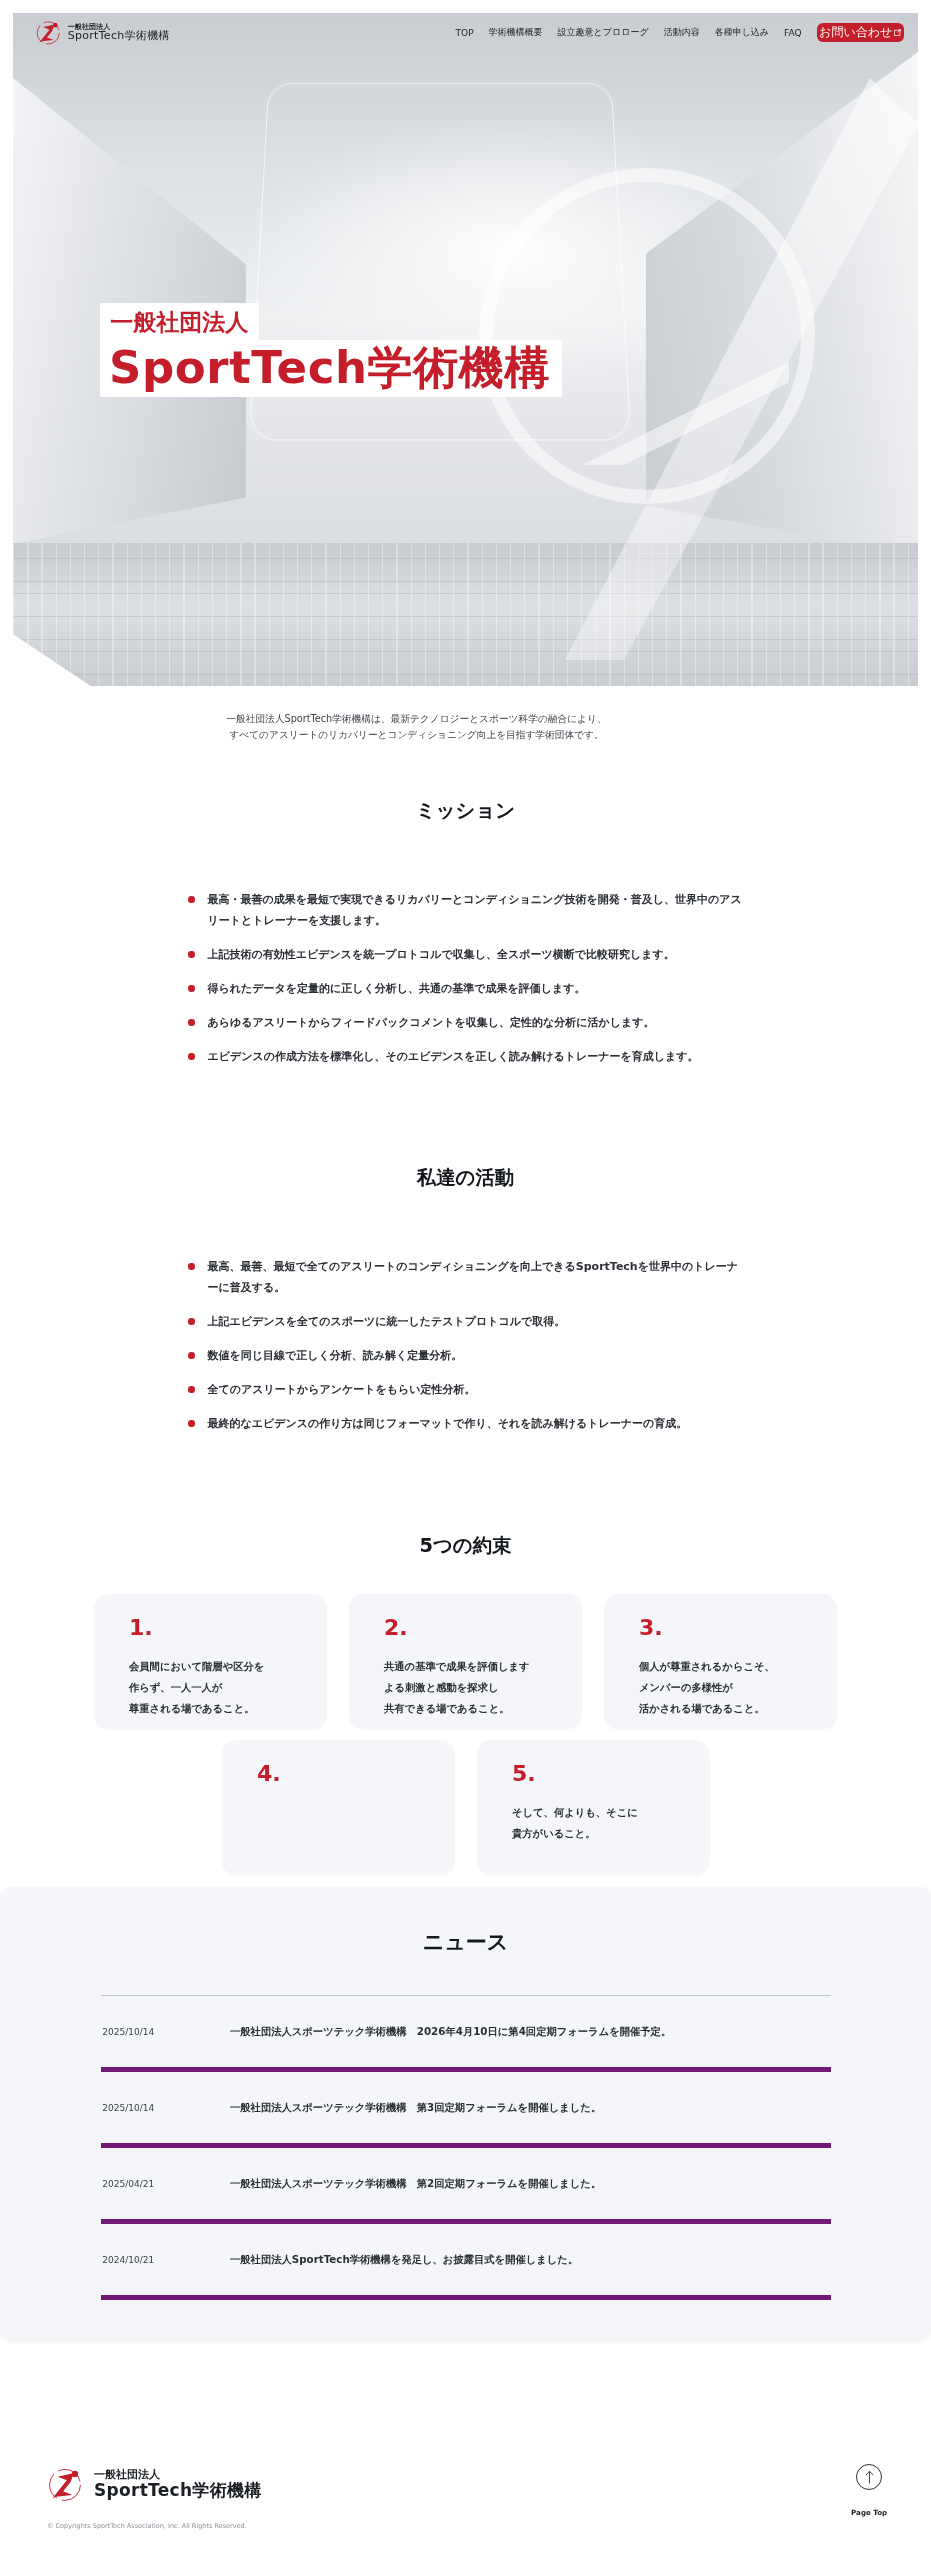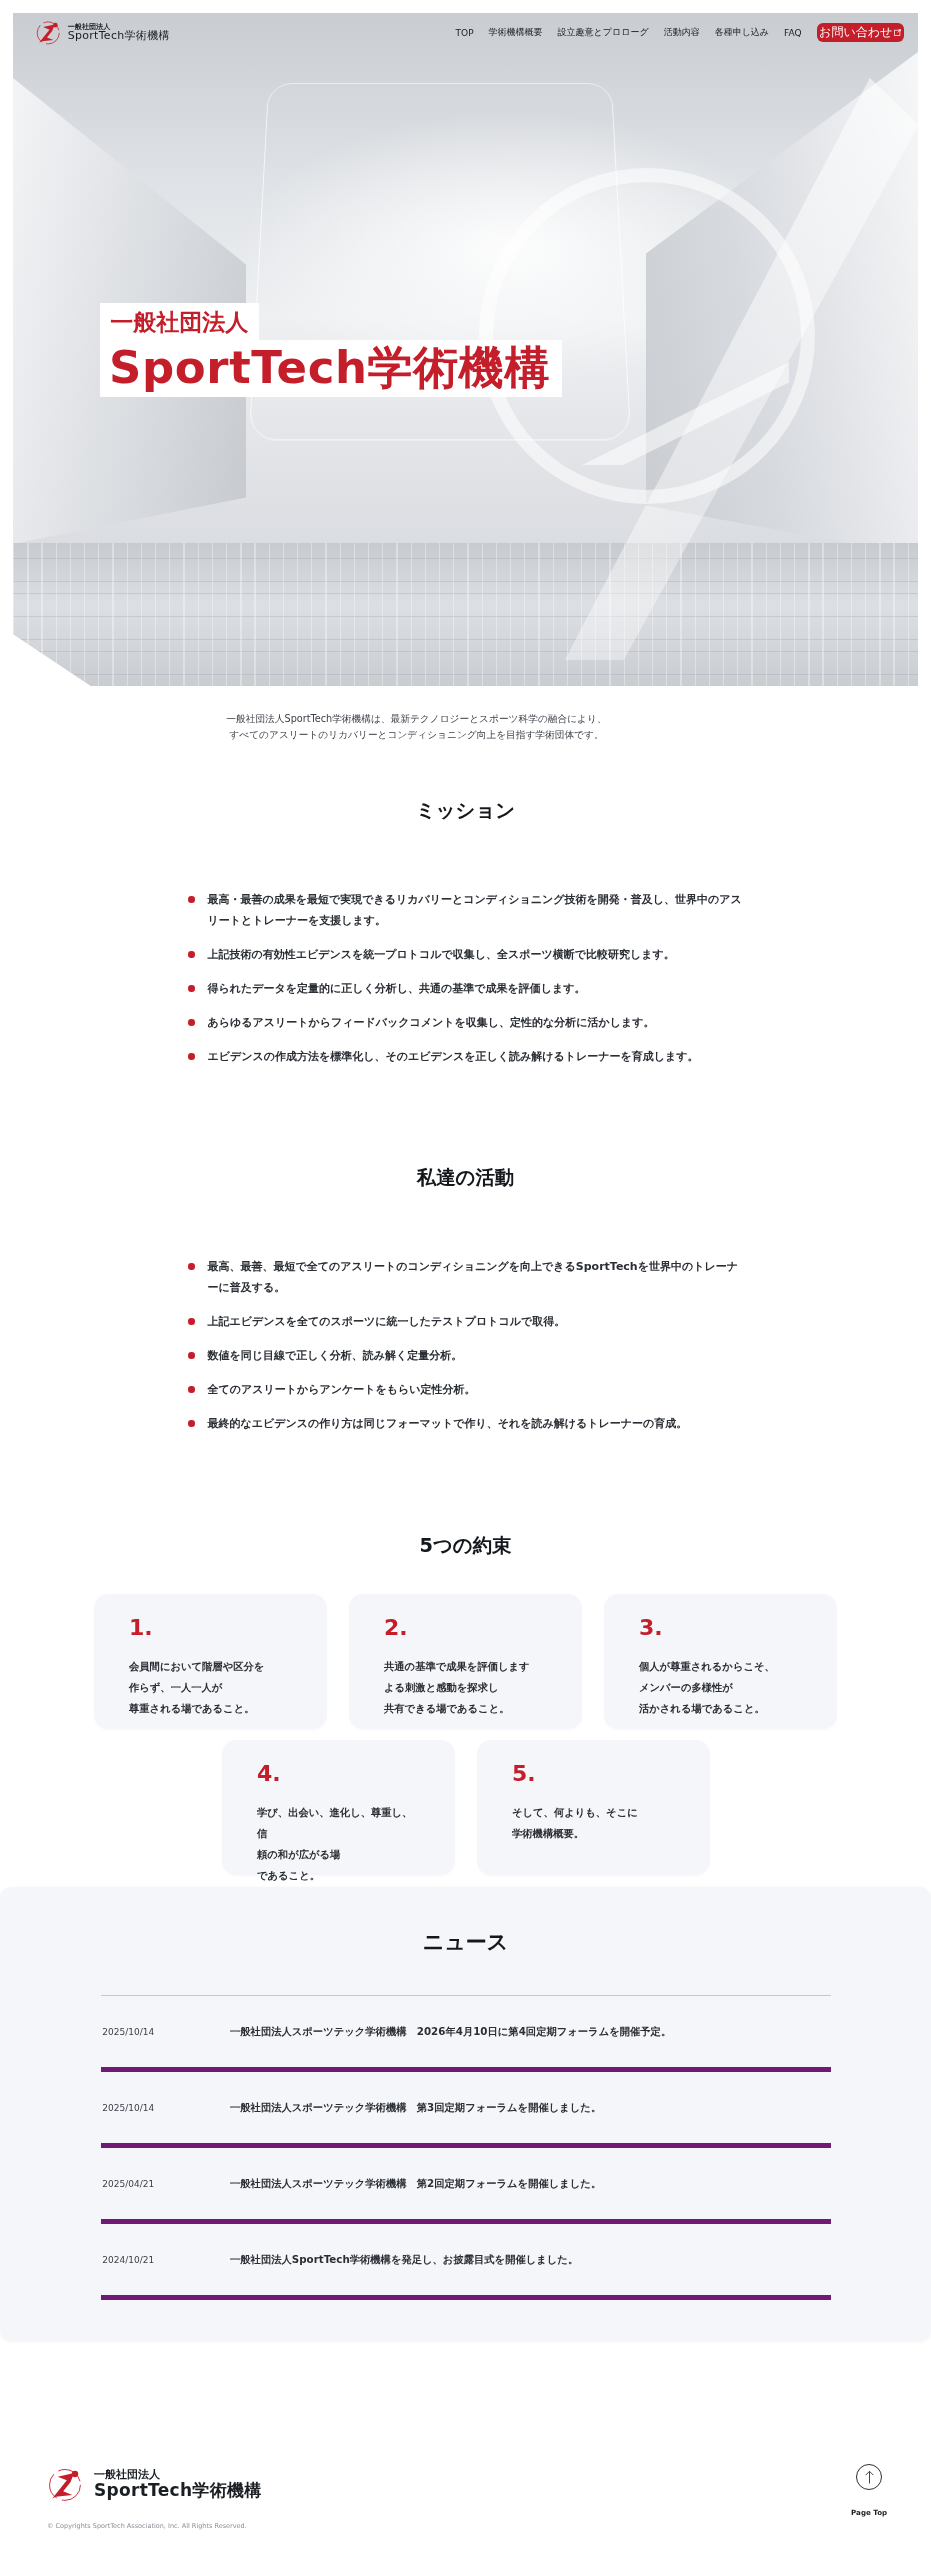--- a/index.html
+++ b/index.html
@@ -227,31 +227,26 @@
 <div class="card" style="left:604px; top:1594px;">
   <div class="num">3.</div>
   <div class="txt">
     <div>個人が尊重されるからこそ、</div>
     <div>メンバーの多様性が</div>
     <div>活かされる場であること。</div>
   </div>
 </div>
 <div class="card" style="left:222px; top:1740px;">
   <div class="num">4.</div>
-  <div class="txt">
-    <div>学び、出会い、進化し、尊重し、信</div>
-    <div>頼の和が広がる場</div>
-    <div>であること。</div>
-  </div>
 </div>
 <div class="card" style="left:477px; top:1740px;">
   <div class="num">5.</div>
   <div class="txt">
     <div>そして、何よりも、そこに</div>
-    <div>学術機構概要。</div>
+    <div>貴方がいること。</div>
   </div>
 </div>
 
 <section class="news">
   <h2 class="news-title">ニュース</h2>
   <div class="news-list">
     <div class="news-row">
       <span class="news-date">2025/10/14</span>
       <span class="news-text">一般社団法人スポーツテック学術機構　2026年4月10日に第4回定期フォーラムを開催予定。</span>
     </div>

